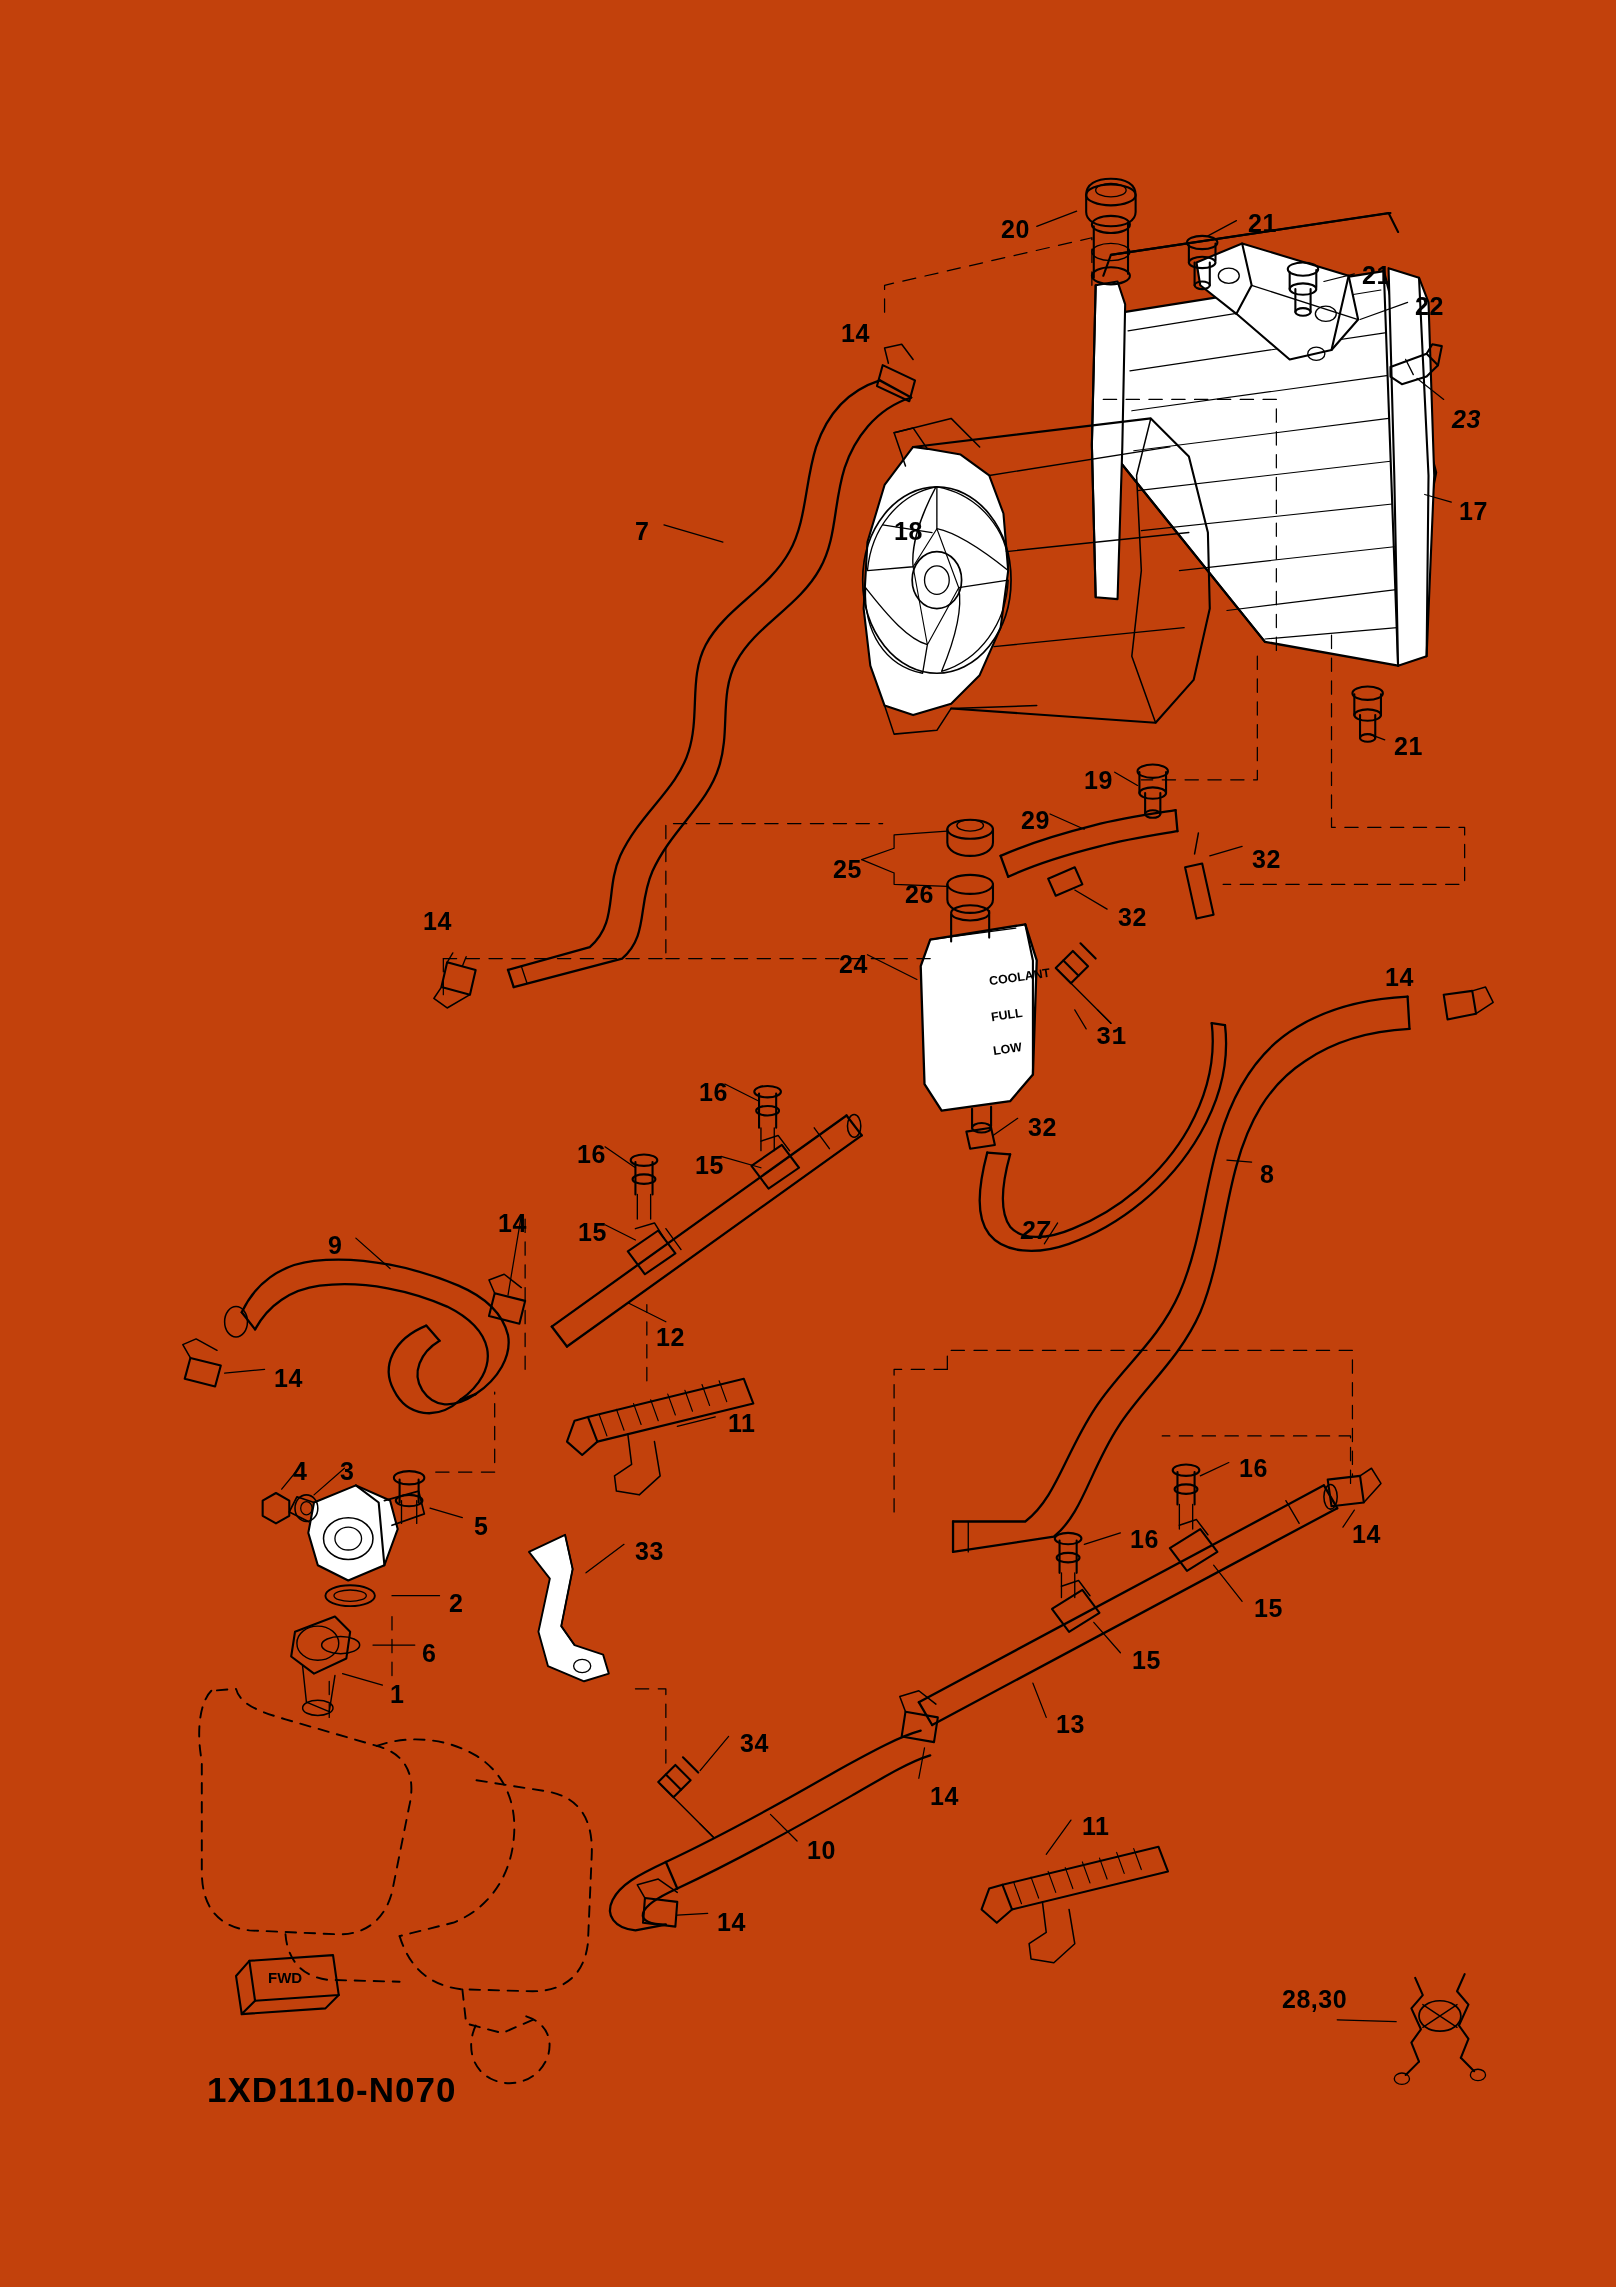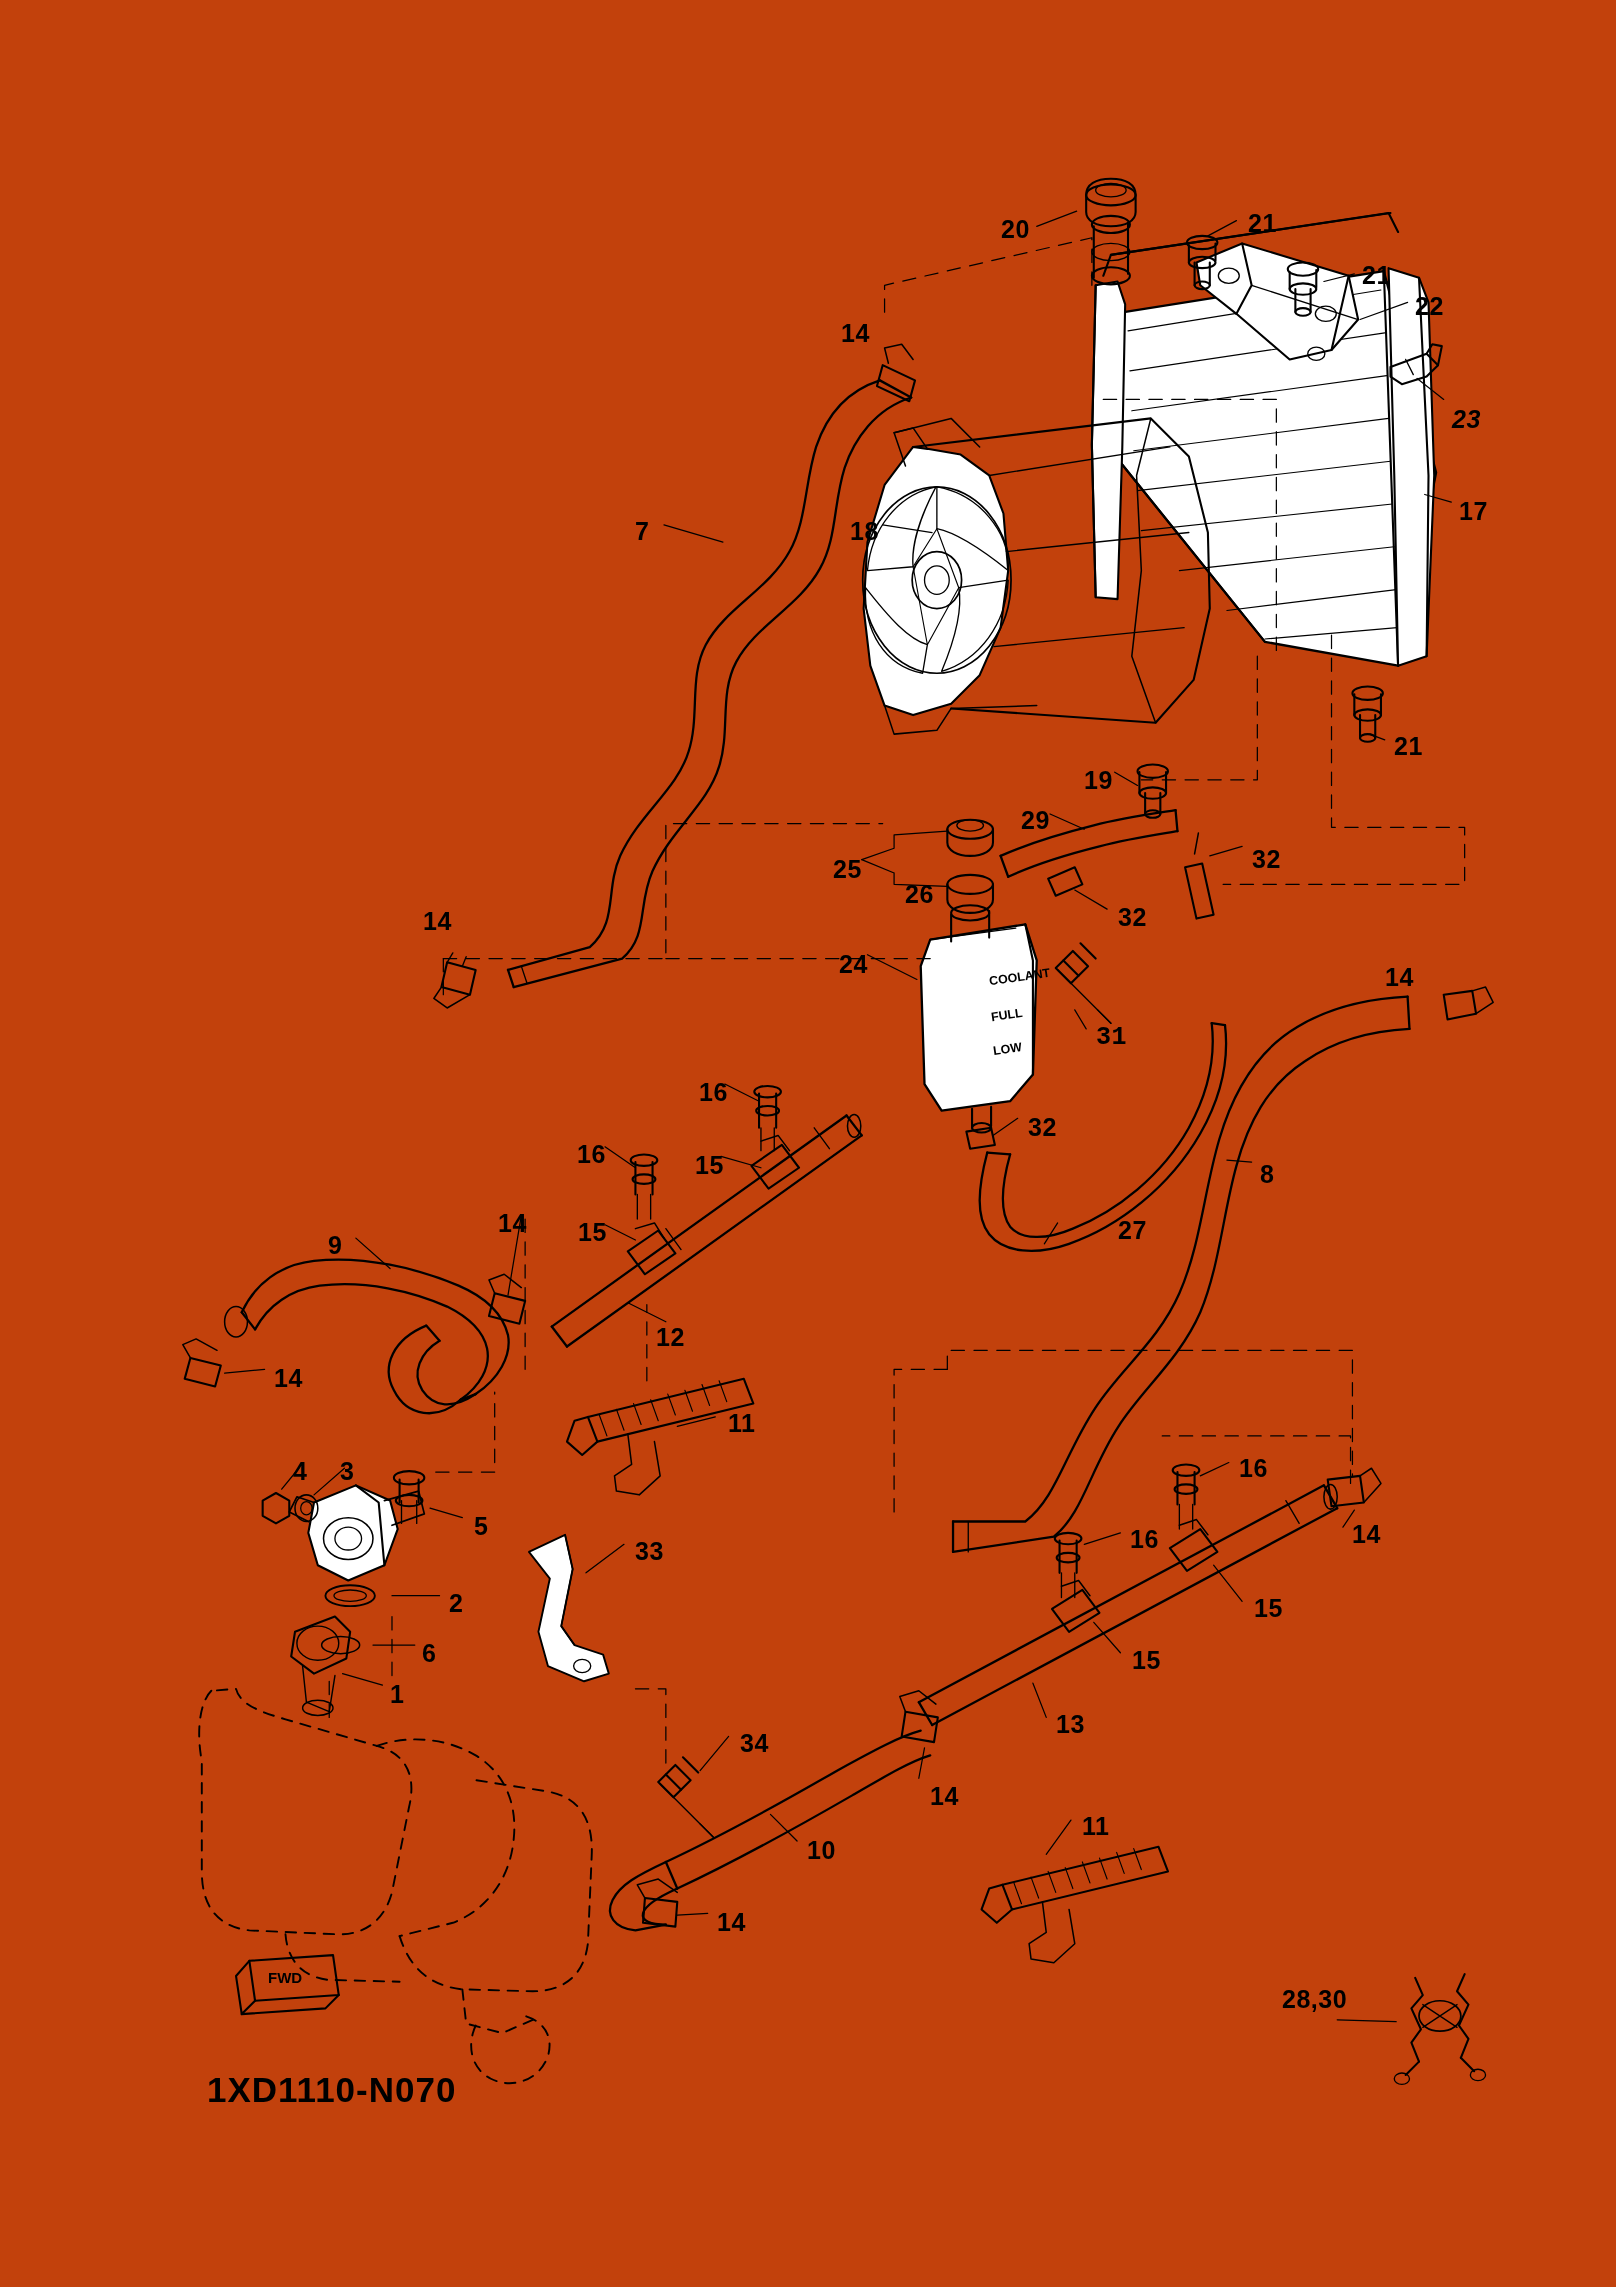--- a/index.html
+++ b/index.html
@@ -522,38 +522,38 @@
 
   <div>
     <div class="callout" style="left:1001px; top:217px;">20</div>
     <div class="callout" style="left:1248px; top:211px;">21</div>
     <div class="callout" style="left:1362px; top:263px;">21</div>
     <div class="callout" style="left:1415px; top:294px;">22</div>
     <div class="callout" style="left:1452px; top:407px;font-style:italic;">23</div>
     <div class="callout" style="left:841px; top:321px;">14</div>
     <div class="callout" style="left:1459px; top:499px;">17</div>
     <div class="callout" style="left:635px; top:519px;">7</div>
-    <div class="callout" style="left:850px; top:519px;">18</div>
+    <div class="callout" style="left:894px; top:519px;">18</div>
     <div class="callout" style="left:1394px; top:734px;">21</div>
     <div class="callout" style="left:1084px; top:768px;">19</div>
     <div class="callout" style="left:1021px; top:776px;margin-top:32px;">29</div>
     <div class="callout" style="left:1252px; top:847px;">32</div>
     <div class="callout" style="left:833px; top:857px;">25</div>
     <div class="callout" style="left:905px; top:882px;">26</div>
     <div class="callout" style="left:1118px; top:905px;">32</div>
     <div class="callout" style="left:423px; top:909px;">14</div>
     <div class="callout" style="left:839px; top:952px;">24</div>
     <div class="callout" style="left:1385px; top:965px;">14</div>
     <div class="callout" style="left:1096px; top:1025px;font-family:Liberation Mono, monospace;">31</div>
     <div class="callout" style="left:699px; top:1080px;">16</div>
     <div class="callout" style="left:1028px; top:1115px;">32</div>
     <div class="callout" style="left:1260px; top:1162px;">8</div>
     <div class="callout" style="left:577px; top:1142px;">16</div>
     <div class="callout" style="left:695px; top:1153px;">15</div>
-    <div class="callout" style="left:1118px; top:1218px;">27</div>
+    <div class="callout" style="left:1021px; top:1218px;font-style:italic;">27</div>
     <div class="callout" style="left:328px; top:1233px;">9</div>
     <div class="callout" style="left:498px; top:1211px;">14</div>
     <div class="callout" style="left:578px; top:1220px;">15</div>
     <div class="callout" style="left:656px; top:1325px;">12</div>
     <div class="callout" style="left:274px; top:1366px;">14</div>
     <div class="callout" style="left:728px; top:1411px;">11</div>
     <div class="callout" style="left:293px; top:1459px;">4</div>
     <div class="callout" style="left:340px; top:1459px;">3</div>
     <div class="callout" style="left:1239px; top:1456px;">16</div>
     <div class="callout" style="left:474px; top:1514px;">5</div>

